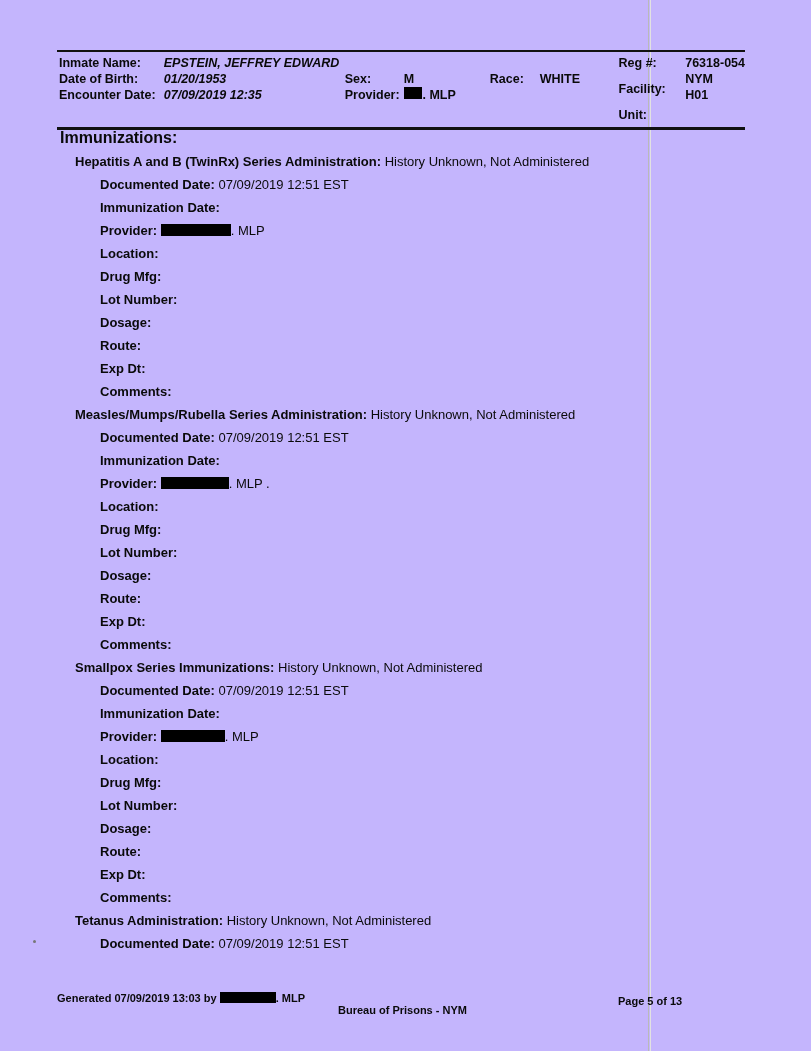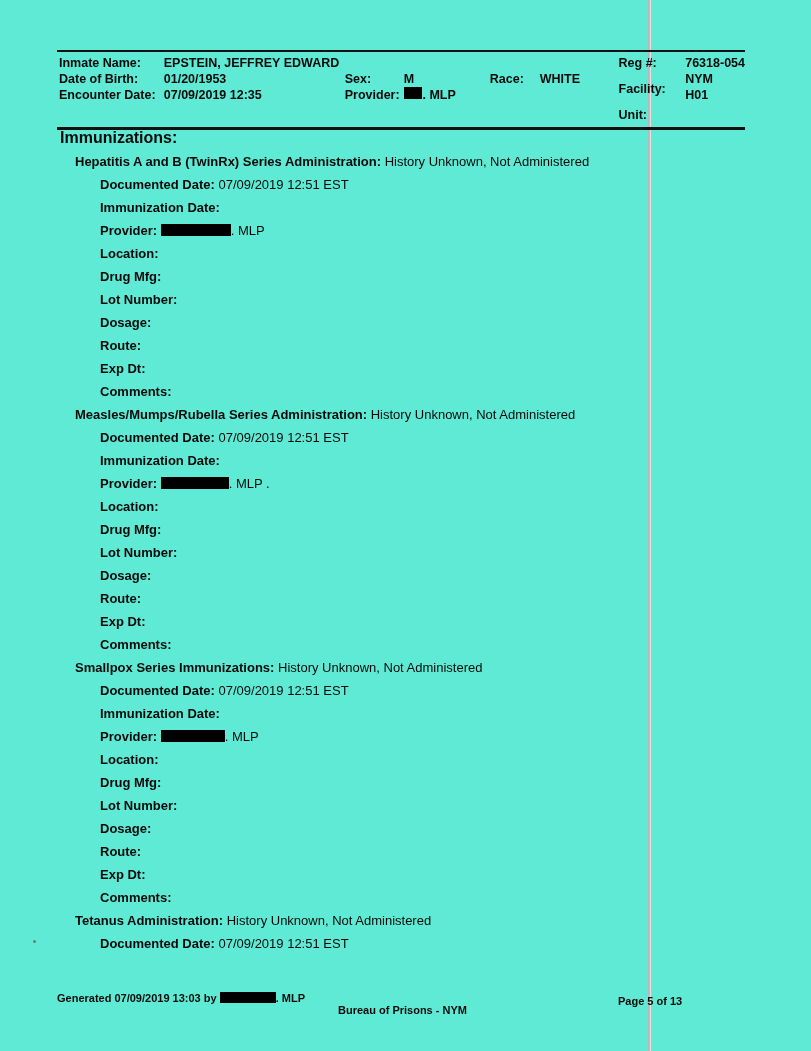--- a/index.html
+++ b/index.html
@@ -11,21 +11,21 @@
     width: 811px;
     height: 1051px;
     position: relative;
     font-family: "Liberation Sans", sans-serif;
     color: #0a0a0a;
     overflow: hidden;
   }
   .page {
     position: absolute;
     inset: 0;
-    background: #5eead4;
+    background: #c4b5fd;
   }
   
   .scan-line {
     position: absolute;
     top: 0;
     left: 648px;
     width: 1px;
     height: 1051px;
     background: #b9b9b9;
   }
@@ -57,21 +57,21 @@
     padding: 3px 0 2px 2px;
     font-size: 12.5px;
     font-weight: bold;
     line-height: 16px;
   }
   .hg-col { display: flex; flex-direction: column; }
   .hg-row { display: flex; align-items: baseline; white-space: nowrap; }
   .hg-label { font-weight: bold; }
   .hg-value { font-weight: bold; }
   .col-a { width: 110px; }
-  .col-b { width: 190px; }
+  .col-b { width: 190px; font-style: italic; }
   .col-c { width: 62px; }
   .col-d { width: 52px; }
   .col-e { width: 60px; }
   .col-f { width: 68px; }
   .col-g { width: 70px; }
 
   .redact {
     display: inline-block;
     background: #000;
     height: 12px;

